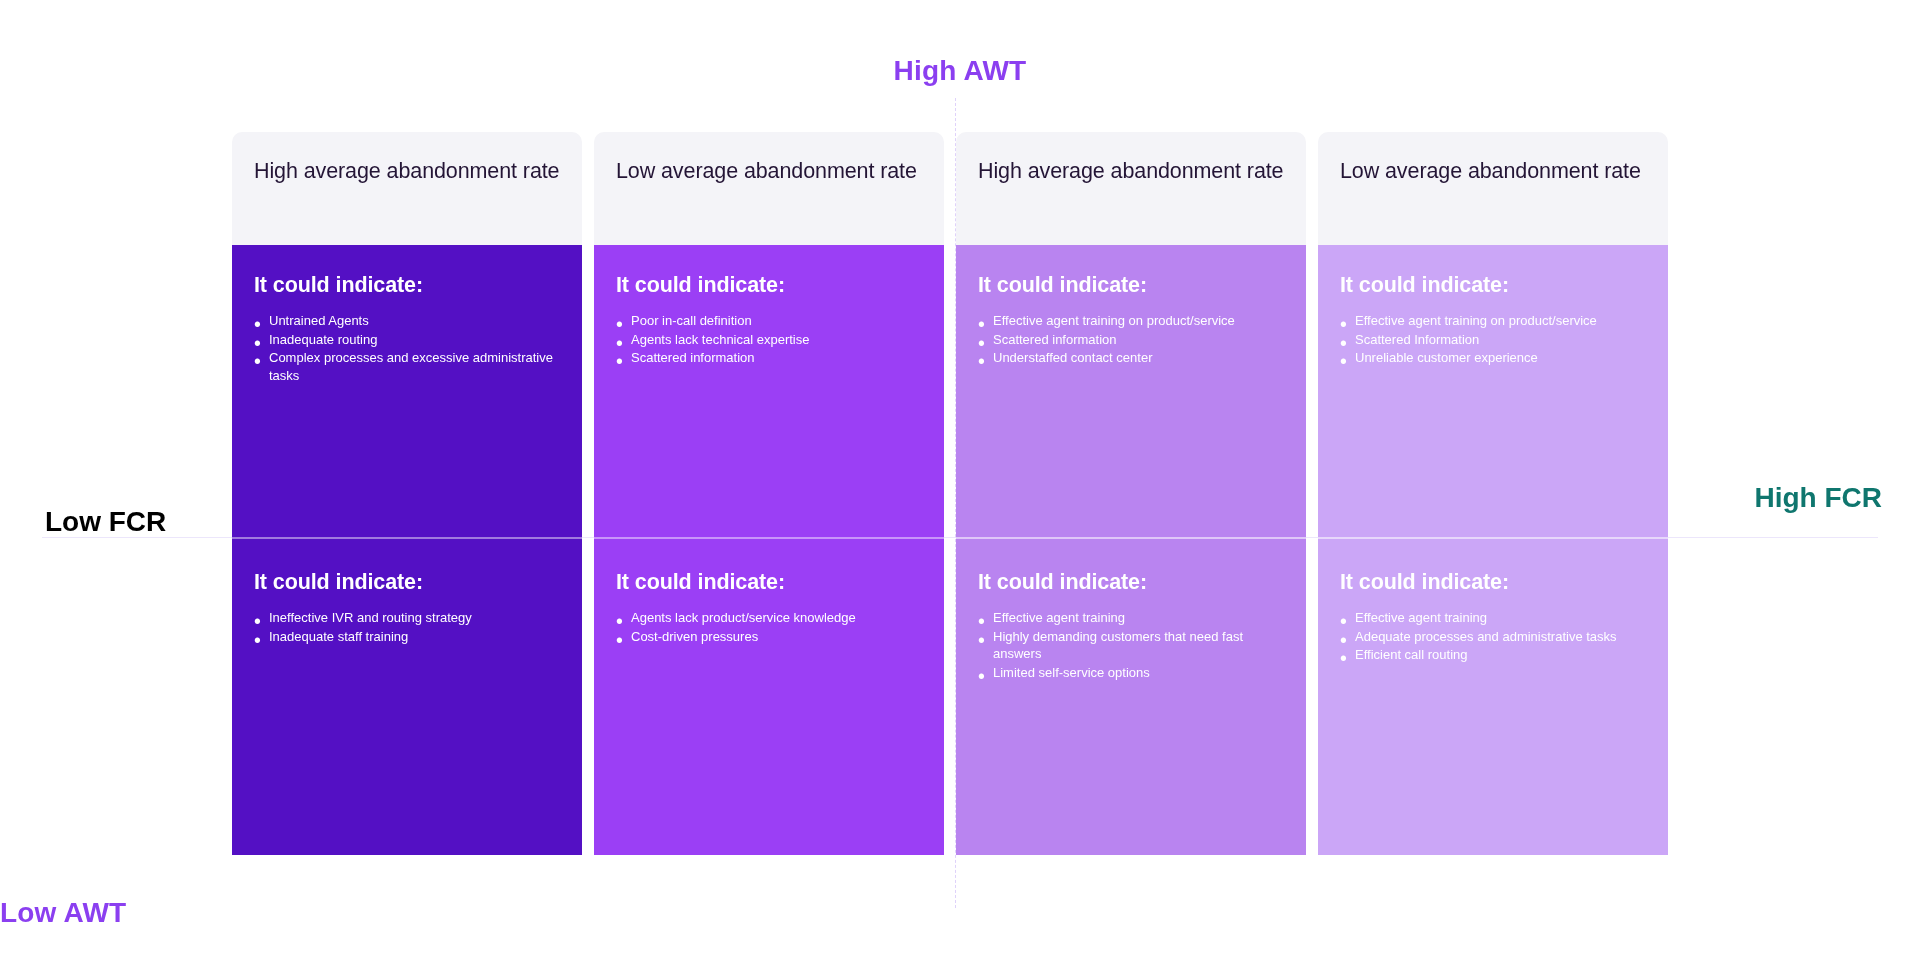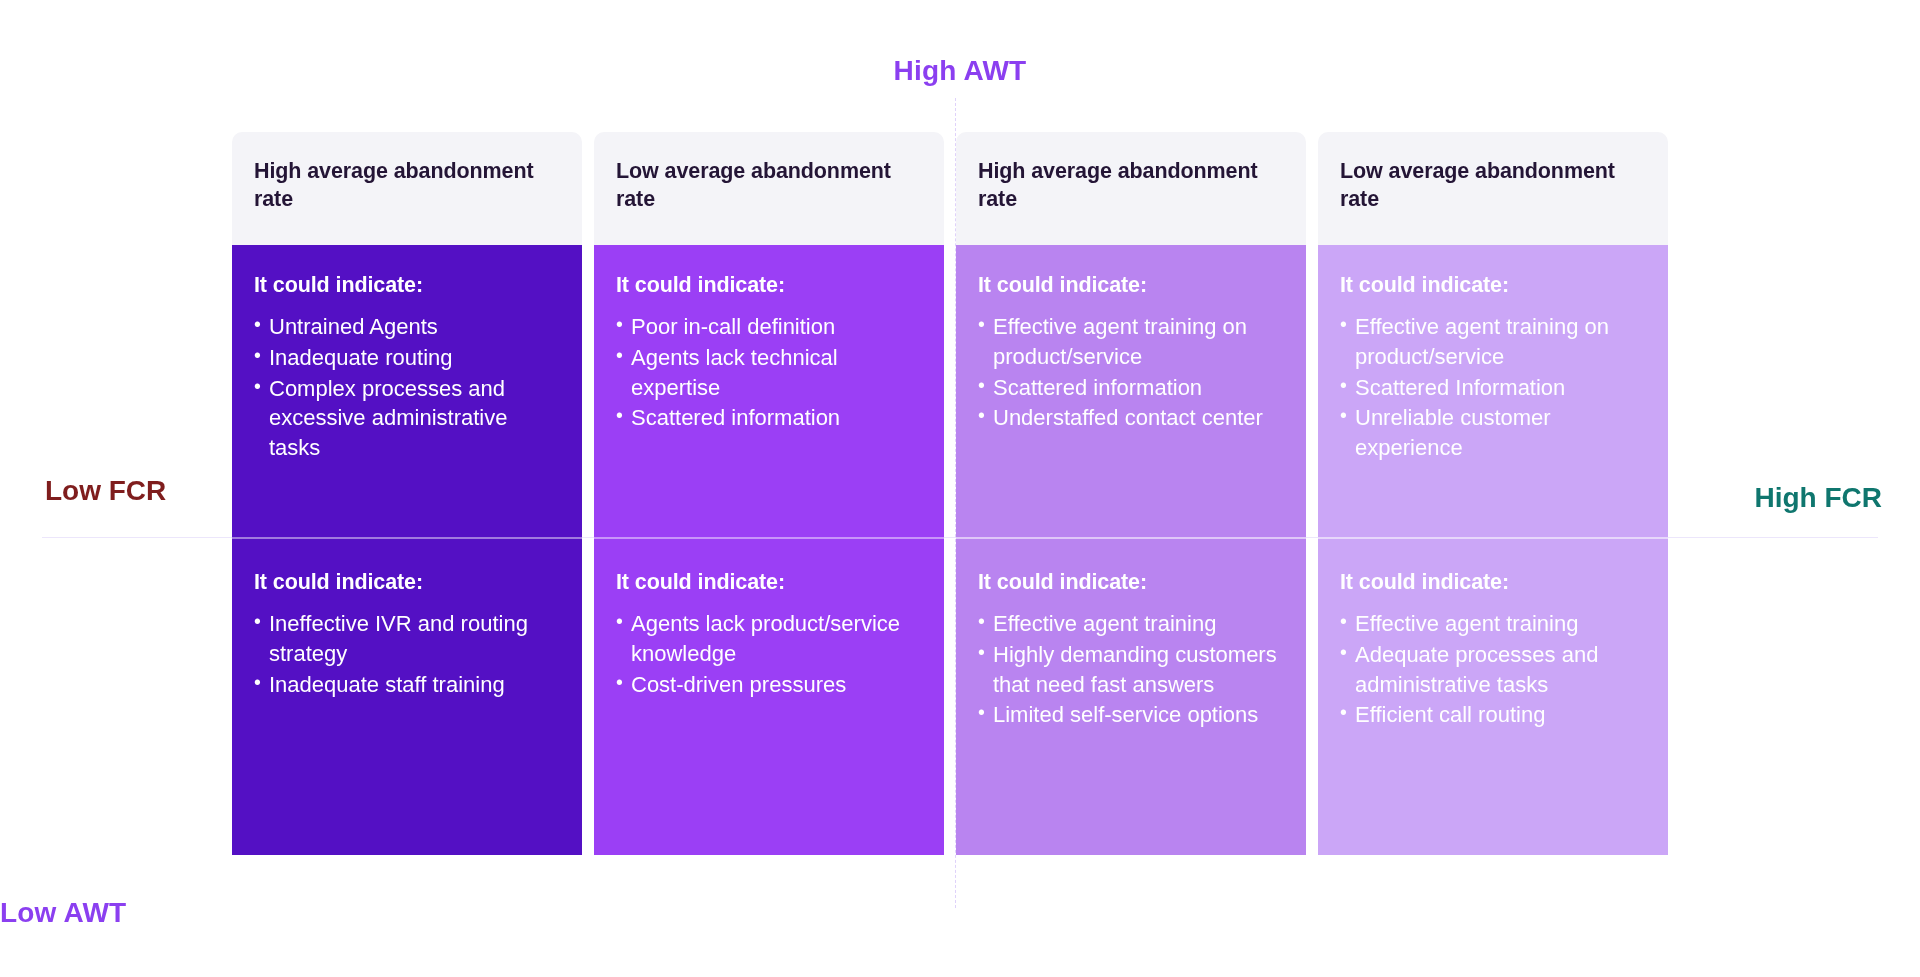--- a/index.html
+++ b/index.html
@@ -55,21 +55,21 @@
   }
 
   .col-header{
     background:#f4f4f8;
     padding:25px 22px 0 22px;
     height:113px;
     flex:0 0 113px;
   }
   .col-header h3{
     font-size:21.5px;
-    font-weight:bold;
+    font-weight:normal;
     line-height:1.32;
     color:#241536;
     letter-spacing:-.1px;
   }
 
   .cell{
     padding:28px 22px 8px 22px;
     position:relative;
   }
   .cell.top   { flex:0 0 292px; }
@@ -78,21 +78,21 @@
   .cell-title{
     font-size:21.5px;
     font-weight:bold;
     color:#ffffff;
     margin-bottom:14px;
     letter-spacing:-.1px;
   }
   ul.cell-list{ list-style:none; }
   ul.cell-list li{
     position:relative;
-    font-size:22px;
+    font-size:13px;
     line-height:1.355;
     color:#ffffff;
     padding-left:15px;
     margin-bottom:1px;
   }
   ul.cell-list li::before{
     content:"\2022";
     position:absolute;
     left:0; top:-1px;
     font-size:19.5px;
@@ -115,21 +115,21 @@
   .col[data-shade="2"] .cell.bottom::before,
   .col[data-shade="3"] .cell.bottom::before{ background:rgba(255,255,255,.55); }
 </style>
 </head>
 <body>
 
 <div class="stage">
 
   <div class="axis-label" id="axis-top" style="color: rgb(139, 63, 240);">High AWT</div>
 
-  <div class="axis-label" id="axis-left" style="color: #7f1d1d;">Low FCR</div>
+  <div class="axis-label" id="axis-left" style="color: #000000; margin-top: 31px;">Low FCR</div>
 
   <div class="axis-label" id="axis-right" style="color: #0f766e;">High FCR</div>
 
   <div class="axis-label" id="axis-bottom" style="color: rgb(139, 63, 240);">Low AWT</div>
 
   <div class="divider-h"></div>
   <div class="divider-v"></div>
 
   <div class="grid">
 

